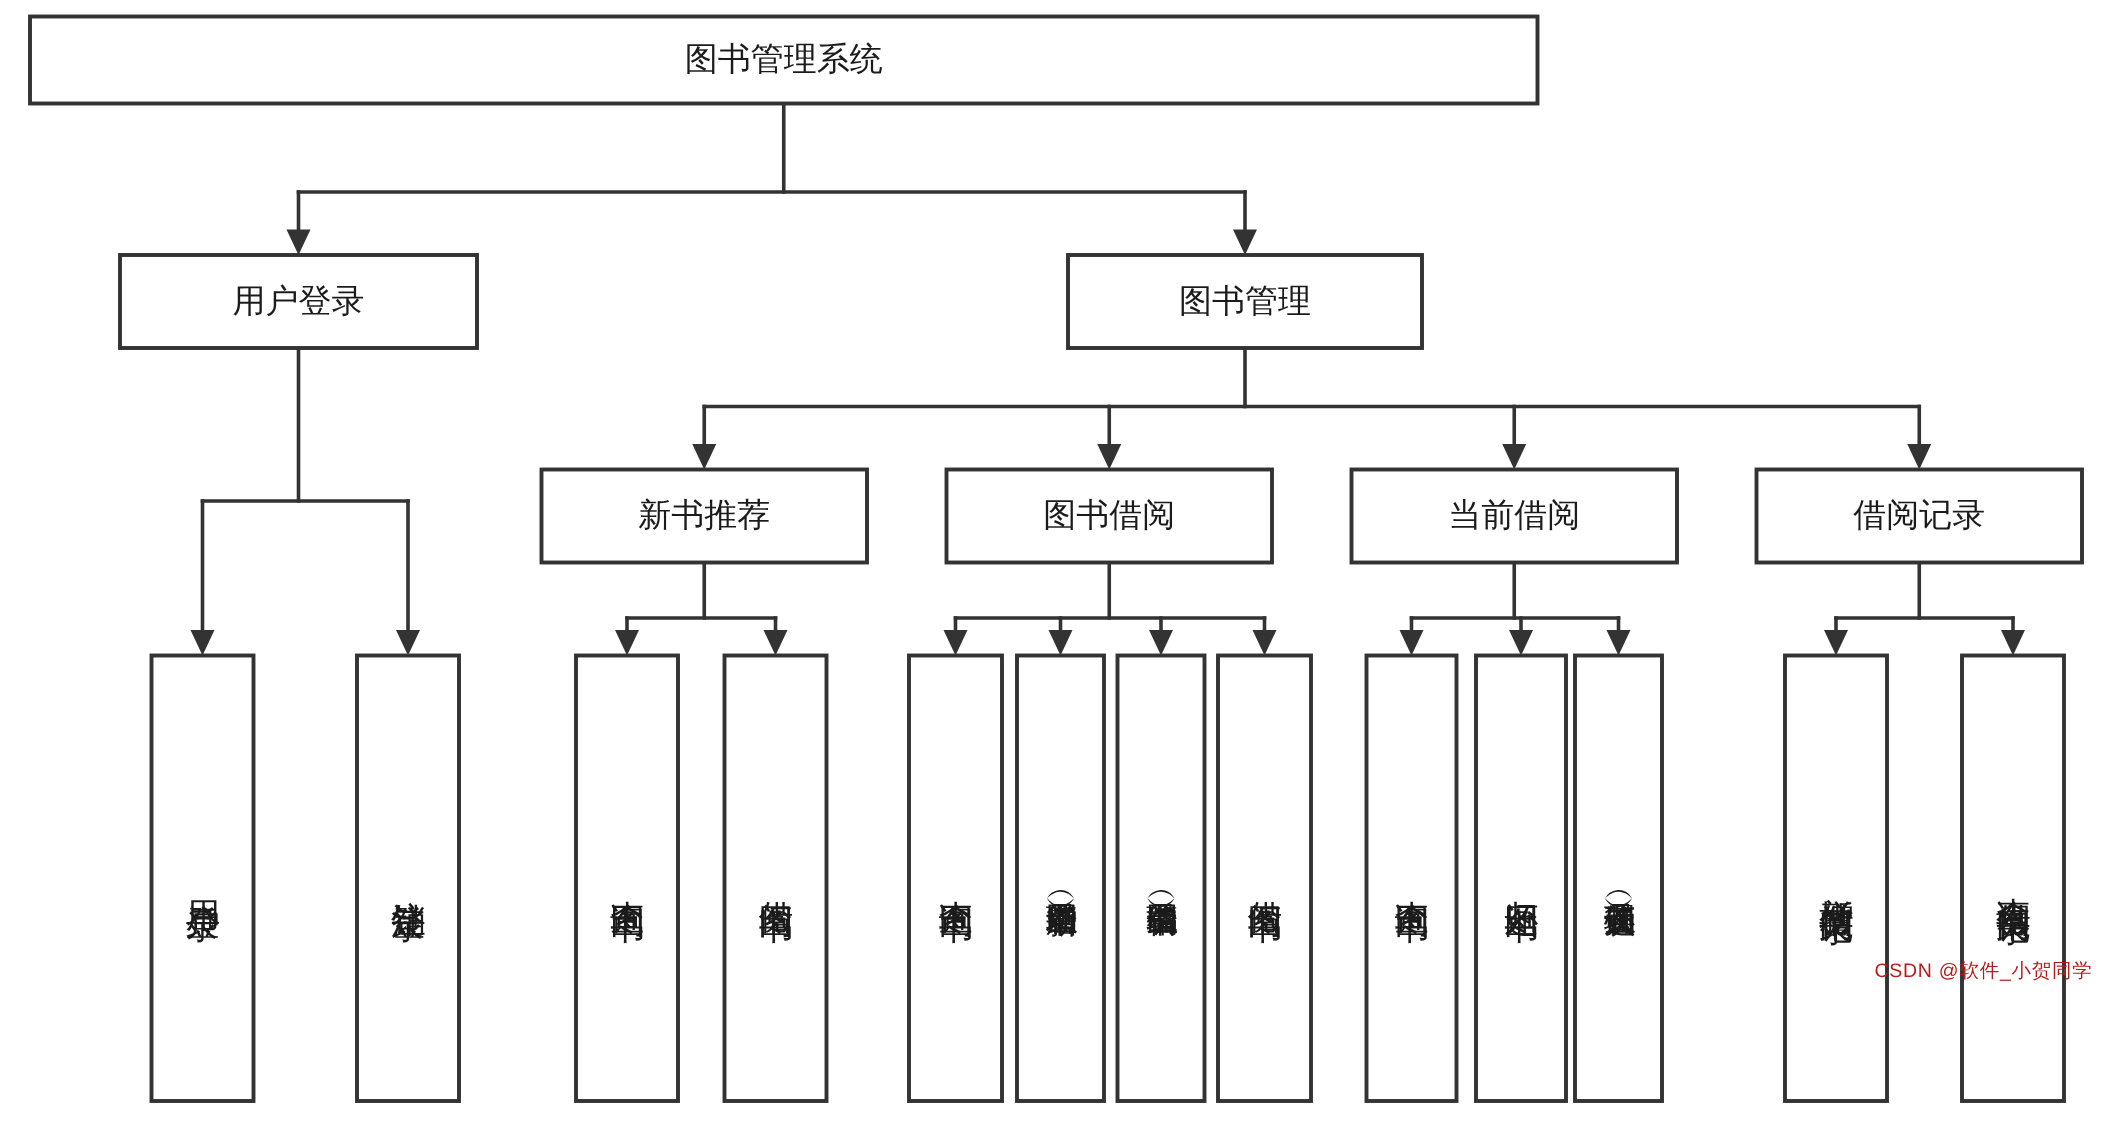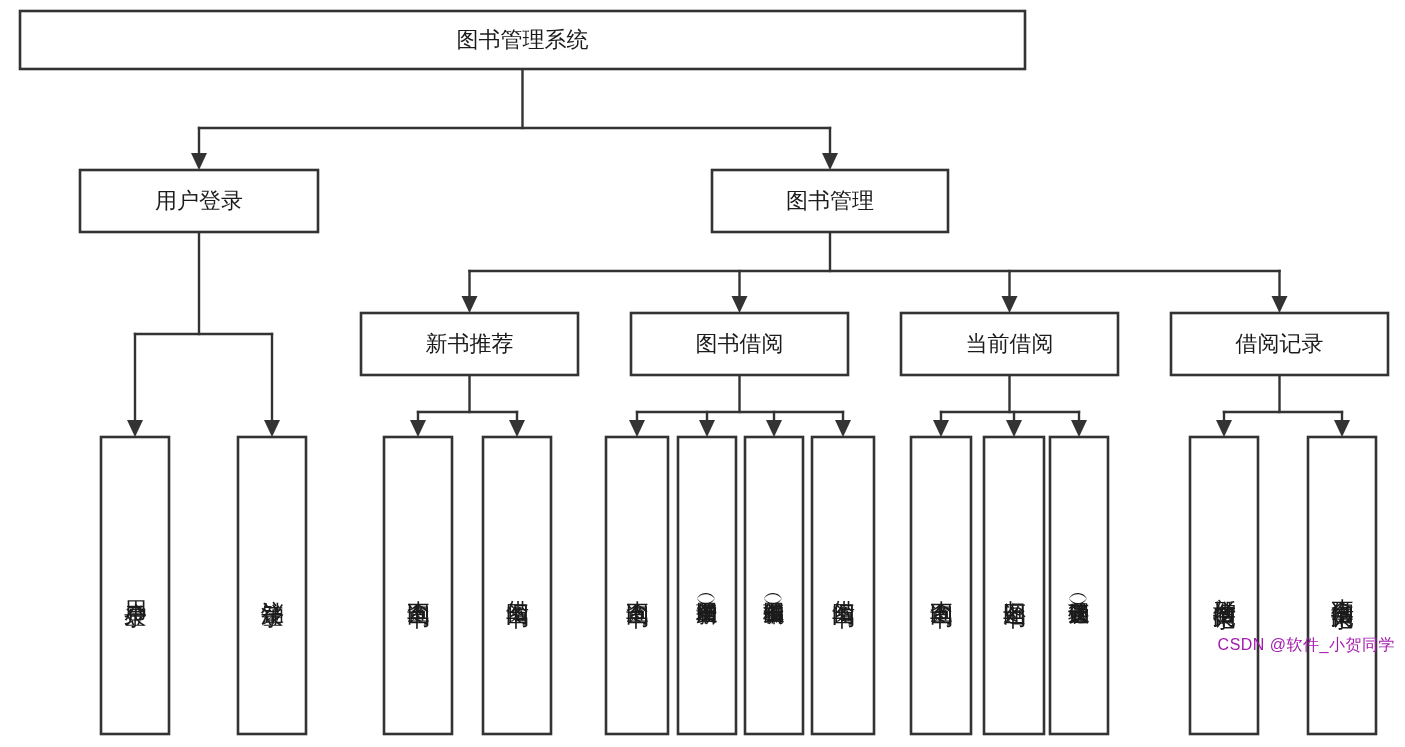--- a/index.html
+++ b/index.html
@@ -64,22 +64,22 @@
     letter-spacing: 2px;
     color: #1b1b1b;
     white-space: nowrap;
     text-align: center;
   }
   #watermark {
     position: absolute;
     right: 10px;
     bottom: 6px;
     font-family: "Liberation Sans", "DejaVu Sans", sans-serif;
-    font-size: 16px;
-    color: #a21caf;
+    font-size: 13px;
+    color: #b91c1c;
     letter-spacing: 0.5px;
     white-space: nowrap;
   }
 </style>
 </head>
 <body>
 
 <div id="diagram-root">
   <svg class="diagram" viewBox="0 0 1405 747">
     <g id="connectors">

